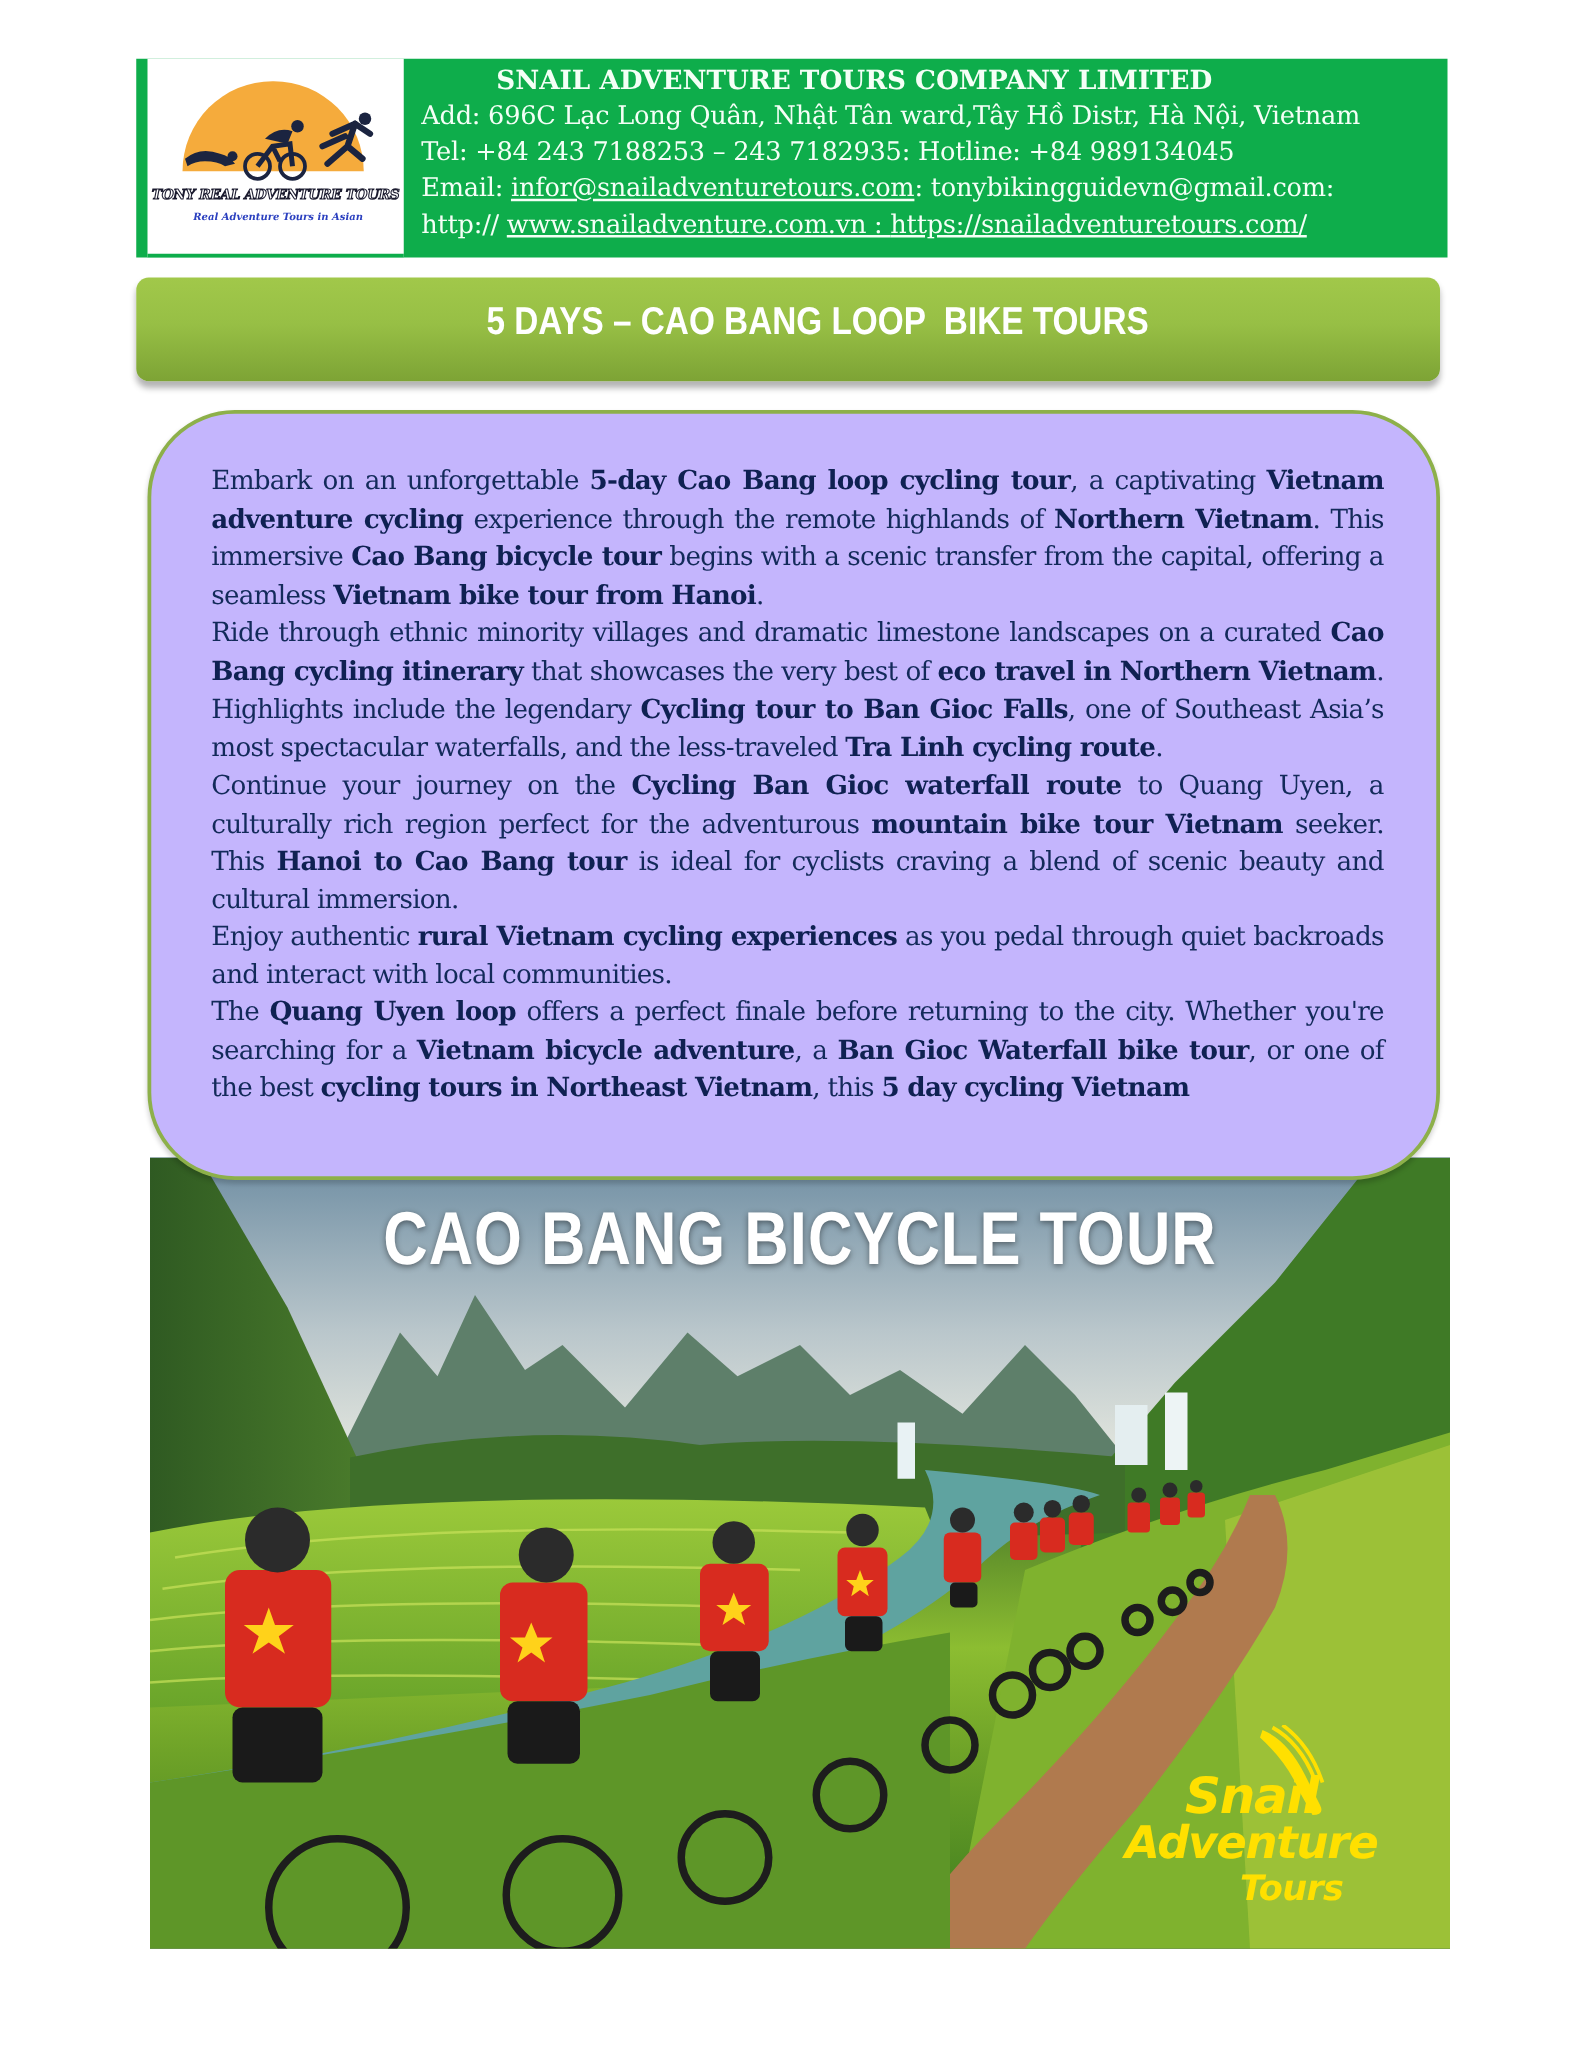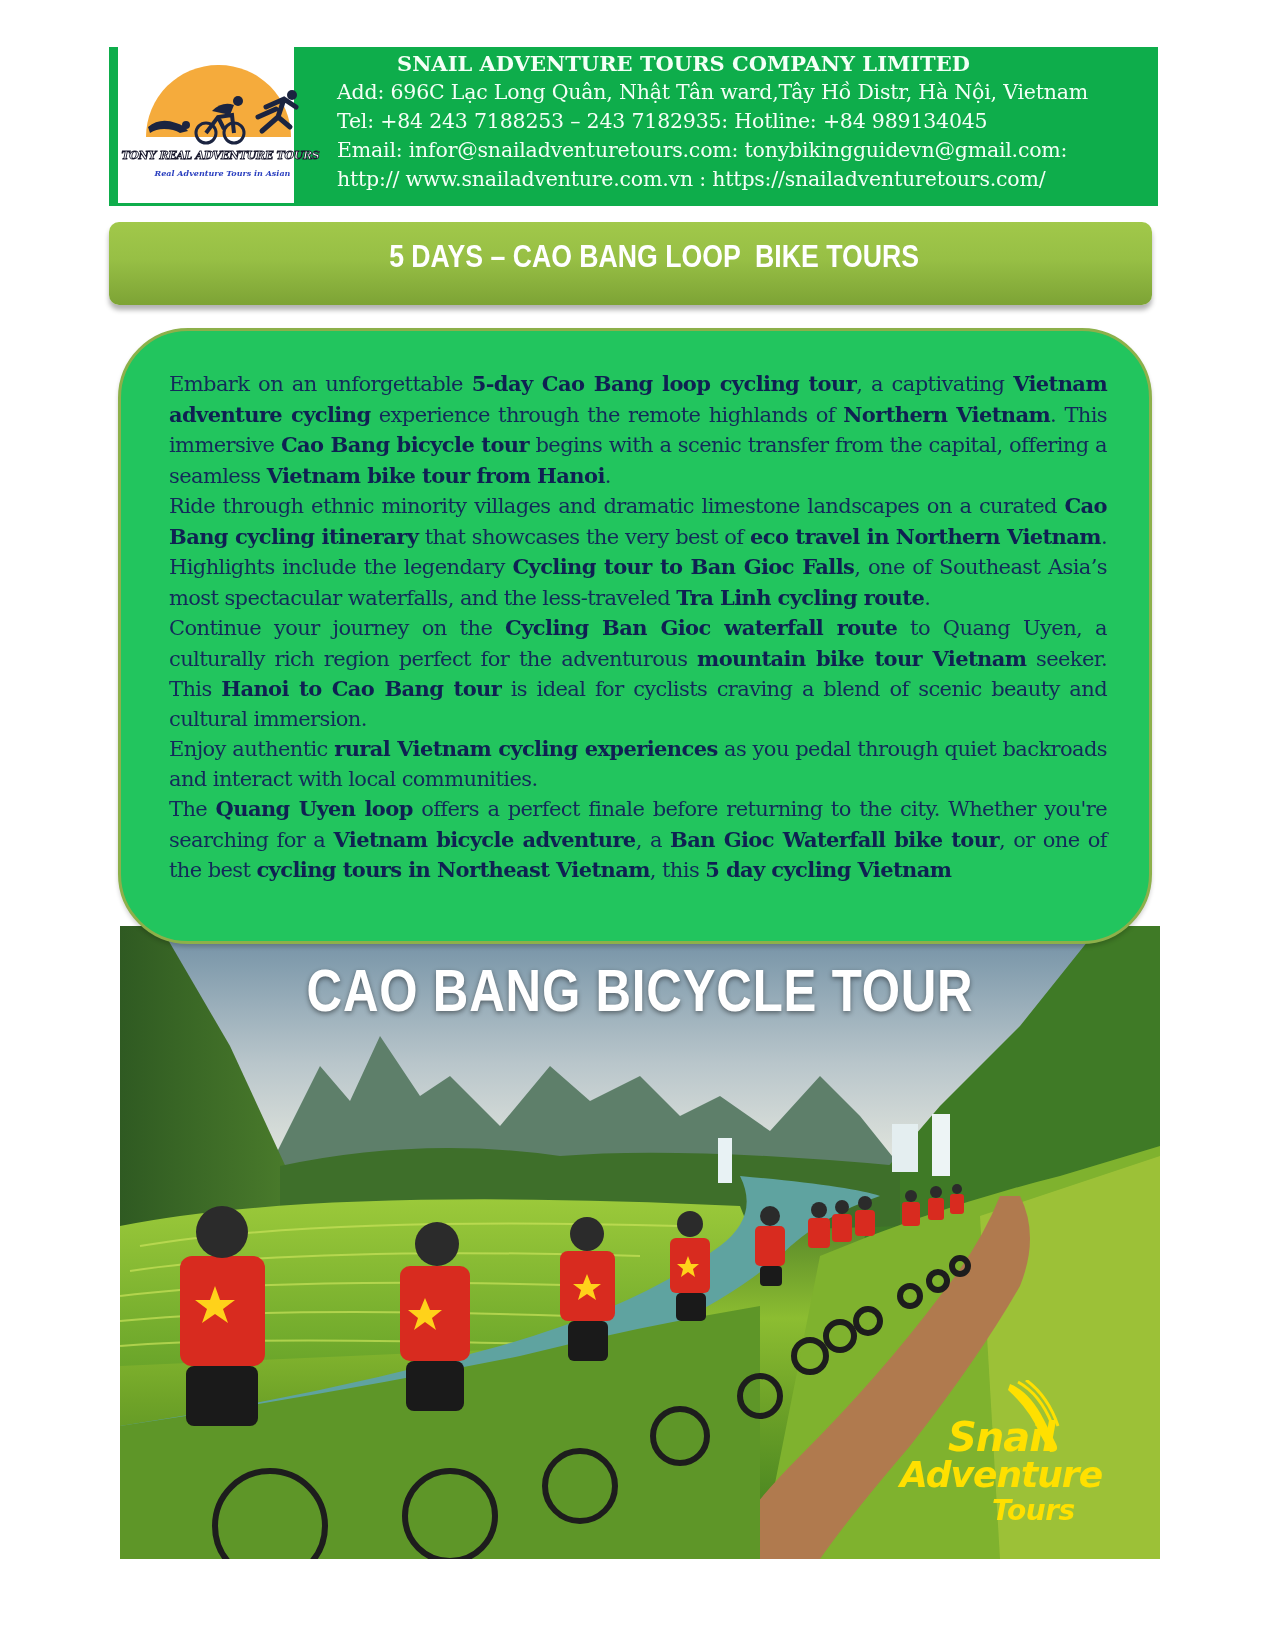--- a/index.html
+++ b/index.html
@@ -5,21 +5,21 @@
     * { box-sizing: border-box; margin: 0; padding: 0; }
     html, body { width: 1275px; height: 1649px; background: #ffffff; overflow: hidden; }
     body { position: relative; font-family: "DejaVu Serif", "Liberation Serif", serif; }
 
     
     .header {
       position: absolute; left: 109px; top: 47px; width: 1049px; height: 159px;
       background: #0ead4b; display: flex;
     }
     .header-logo-box {
-      position: absolute; left: 9px; top: 0px; width: 176px; height: 159px;
+      position: absolute; left: 9px; top: 0px; width: 205px; height: 159px;
       background: #ffffff; border-bottom: 3px solid #0ead4b;
       display: flex; flex-direction: column; align-items: center; padding-left: 28px;
     }
     .logo-sun {
       position: absolute; left: 28px; top: 18px; width: 145px; height: 72px;
       background: #f5ab3c; border-radius: 72px 72px 0 0;
     }
     .logo-athletes { position: absolute; left: 28px; top: 40px; width: 158px; height: 60px; }
     .logo-brand {
       position: absolute; left: 0; top: 102px; width: 205px; text-align: center;
@@ -32,40 +32,40 @@
       font-family: "DejaVu Serif", serif; font-style: italic; font-weight: bold;
       font-size: 8px; color: #2a3fbf;
     }
     .header-text {
       position: absolute; left: 228px; top: 2px; width: 815px;
       color: #f4fff6; font-size: 21px; line-height: 29px;
       font-family: "DejaVu Serif", "Liberation Serif", serif;
     }
     .header-text .company { text-align: left; font-weight: bold; font-size: 21px; padding-left: 60px; }
     .header-text .line { white-space: nowrap; font-size: 20.5px; letter-spacing: -0.2px; }
-    .header-text a { color: #f4fff6; }
+    .header-text a { color: #f4fff6; text-decoration: underline; }
 
     
     .title-banner {
       position: absolute; left: 109px; top: 222px; width: 1043px; height: 83px;
       border-radius: 10px;
       background: linear-gradient(to bottom, #a1c84a 0%, #97bf45 45%, #7da335 100%);
       box-shadow: 0 5px 5px rgba(0,0,0,0.30);
       display: flex; align-items: center; justify-content: center; padding-left: 48px;
     }
     .title-banner h1 {
       font-family: "Liberation Sans", sans-serif; font-weight: bold; font-size: 31px;
       color: #ffffff; letter-spacing: 0px; transform: scaleX(0.86);
       white-space: pre; margin-top: -14px;
     }
 
     
     .text-panel {
       position: absolute; left: 118px; top: 328px; width: 1034px; height: 616px;
-      border: 3px solid #8db04a; border-radius: 70px; background: #22c55e;
+      border: 3px solid #8db04a; border-radius: 70px; background: #c4b5fd;
       box-shadow: 0 3px 4px rgba(0,0,0,0.18);
       z-index: 2;
     }
     .text-body {
       position: absolute; left: 48px; top: 38px; width: 938px;
       color: #132a5a; font-family: "DejaVu Serif", "Liberation Serif", serif;
       font-size: 21px; line-height: 29.5px; text-align: justify;
       letter-spacing: -0.6px;
     }
     .text-body p { margin: 0; }

